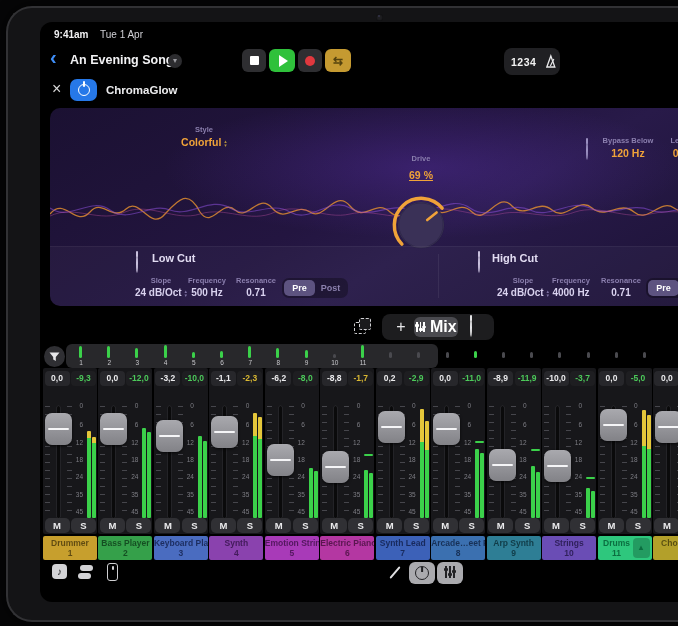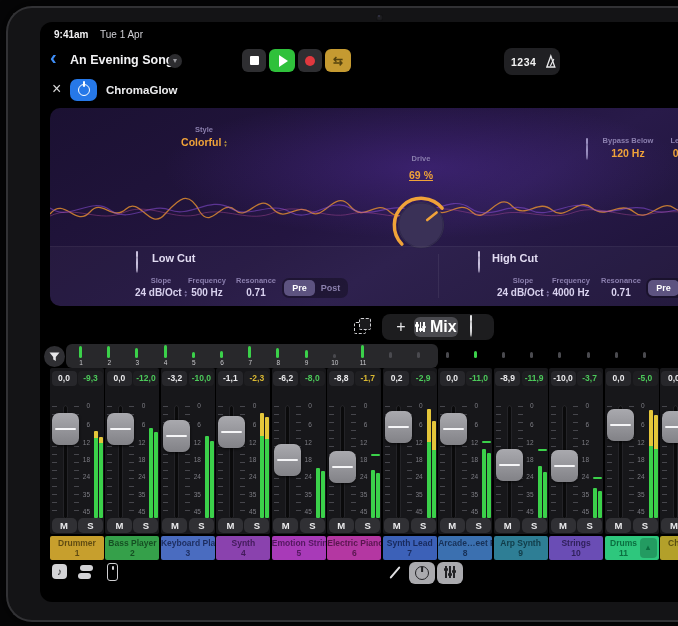--- a/index.html
+++ b/index.html
@@ -74,21 +74,21 @@
   .fader-glyph i{display:inline-block;width:1.5px;height:10px;background:#fff;margin:0 1px;position:relative;}
   .fader-glyph i::after{content:'';position:absolute;left:-1.2px;width:4px;height:2.5px;background:#fff;border-radius:1px;}
   .fader-glyph i:nth-child(1)::after{top:2px;} .fader-glyph i:nth-child(2)::after{top:6px;} .fader-glyph i:nth-child(3)::after{top:3.5px;}
   
   .filterbtn{left:4px;top:324px;width:21px;height:21px;border-radius:50%;background:#2f2f33;display:flex;align-items:center;justify-content:center;}
   .ov-hl{left:26px;top:322px;width:372px;height:24px;background:#28282b;border-radius:6px;}
   .ovtick{position:absolute;width:10px;}
   .ovbar{position:absolute;left:3px;width:3px;border-radius:1.5px;}
   .ovnum{position:absolute;left:-2px;top:15px;width:14px;text-align:center;font-size:6.5px;color:#c8c8cc;}
   
-  .strip{position:absolute;top:346px;width:54.5px;height:192px;margin-left:7px;}
+  .strip{position:absolute;top:346px;width:54.5px;height:192px;}
   .strip .bg{position:absolute;left:0;top:0;right:.5px;height:166px;background:#17171a;border-radius:2px;}
   .pill{position:absolute;top:3px;left:1.5px;width:25px;height:15px;border-radius:4px;background:#27272b;
     font-size:8.5px;font-weight:bold;line-height:15px;text-align:center;color:#ececee;}
   .pill.peak{left:28px;background:#1e1e21;}
   .ticksL,.ticksR{position:absolute;top:38px;width:5px;height:112px;background:repeating-linear-gradient(to bottom,#46464c 0 1px,transparent 1px 8px);}
   .ticksL{left:2px;} .ticksR{left:24px;}
   .groove{position:absolute;left:14px;top:38px;width:3px;height:112px;background:#0a0a0b;border-radius:2px;box-shadow:0 0 0 .5px #303034;}
   .handle{position:absolute;left:2px;width:27px;height:32px;border-radius:7px;background:linear-gradient(#a9a9ae,#828287);box-shadow:0 1px 3px rgba(0,0,0,.7);}
   .handle::after{content:'';position:absolute;left:3px;right:3px;top:50%;height:2px;margin-top:-1px;background:#f5f5f7;border-radius:1px;}
   .scale{position:absolute;left:27px;top:0;width:14px;height:160px;}

